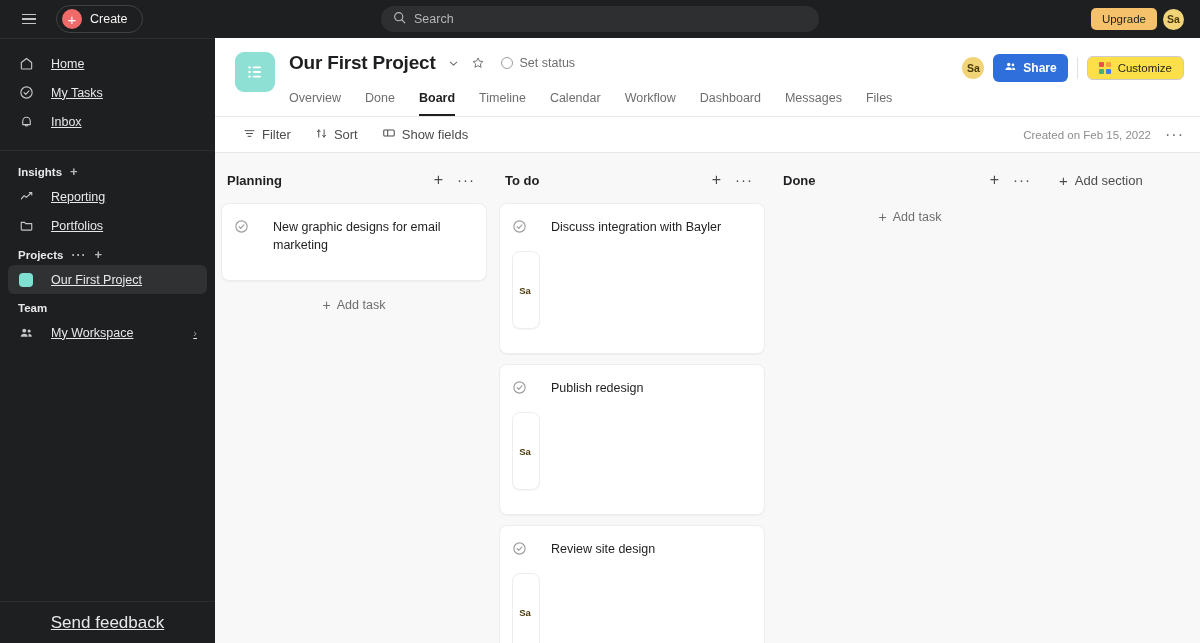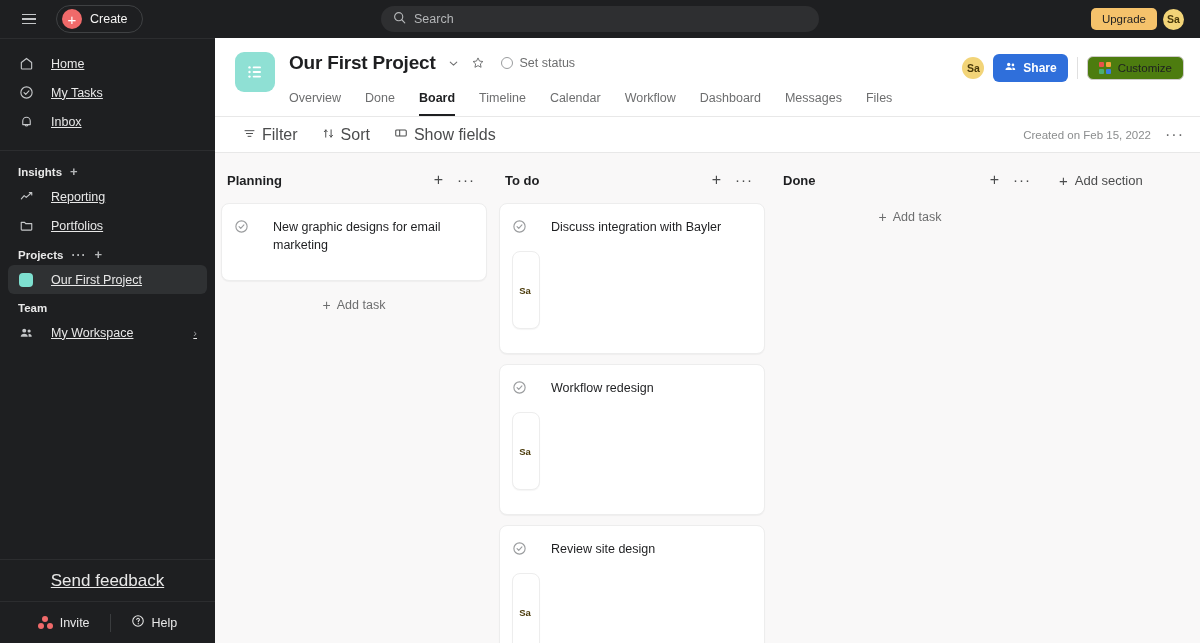--- a/index.html
+++ b/index.html
@@ -176,38 +176,38 @@
     display: flex; align-items: center; gap: 9px; margin-top: 4px;
   }
   .share-btn {
     display: flex; align-items: center; gap: 6px;
     background: #2f6fdb; color: #fff; border: none; border-radius: 6px;
     font-size: 12px; font-weight: 600; padding: 6px 11px; cursor: pointer;
     font-family: inherit;
   }
   .customize-btn {
     display: flex; align-items: center; gap: 7px;
-    background: #4d7c0f; color: #1e1f21; border: 1px solid #cfcbcb; border-radius: 6px;
+    background: #fde047; color: #1e1f21; border: 1px solid #cfcbcb; border-radius: 6px;
     font-size: 11.5px; padding: 5px 11px; cursor: pointer; font-family: inherit;
   }
   .cust-grid {
     display: grid; grid-template-columns: 5px 5px; grid-template-rows: 5px 5px;
     gap: 2px; flex: none;
   }
   .cust-grid i { display: block; border-radius: 1px; }
   .head-vsep { width: 1px; height: 22px; background: #e0e0e0; }
 
   .toolbar {
     display: flex; align-items: center;
     height: 36px; padding: 0 16px 0 20px;
     border-bottom: 1px solid #e8e8e8;
   }
   .tool-btn {
     display: flex; align-items: center; gap: 6px;
-    font-size: 16px; color: #4b4c4d; cursor: pointer;
+    font-size: 13px; color: #4b4c4d; cursor: pointer;
     padding: 4px 8px; border-radius: 5px; margin-right: 8px;
   }
   .created-txt { margin-left: auto; font-size: 11.5px; color: #8b8d8e; }
   .dots-btn {
     margin-left: 14px; color: #6d6e6f; cursor: pointer;
     font-size: 16px; line-height: 0.5; letter-spacing: 1px;
   }
 
   
   .board {
@@ -372,41 +372,20 @@
       <span>My Workspace</span>
       <span class="chev-right">›</span>
     </div>
 
     <div class="sidebar-spacer"></div>
 
     <div class="feedback-row">
       <span class="feedback-link">Send feedback</span>
     </div>
 
-    <div class="sidebar-footer">
-      <div class="footer-btn">
-        <span class="asana-dots">
-            <i></i>
-            <i></i>
-            <i></i>
-          </span>
-        <span>Invite</span>
-      </div>
-      <div class="vsep"></div>
-      <div class="footer-btn">
-        <span>
-          <svg width="14" height="14" viewBox="0 0 16 16" fill="none">
-              <circle cx="8" cy="8" r="6" stroke="#e8e8e8" stroke-width="1.2"></circle>
-              <path d="M6.6 6.3a1.5 1.5 0 1 1 1.8 1.6v1" stroke="#e8e8e8" stroke-width="1.2" stroke-linecap="round"></path>
-              <circle cx="8.3" cy="11" r="0.7" fill="#e8e8e8"></circle>
-            </svg>
-        </span>
-        <span>Help</span>
-      </div>
-    </div>
   </div>
 
   <div class="content">
 
     <div class="proj-header">
       <div class="proj-icon">
         <svg width="22" height="22" viewBox="0 0 24 24" fill="none">
           <circle cx="6" cy="7" r="1.3" fill="#fff"></circle>
             <rect x="9.5" y="6" width="9" height="2" rx="1" fill="#fff"></rect>
           <circle cx="6" cy="12" r="1.3" fill="#fff"></circle>
@@ -561,21 +540,21 @@
         </div>
 
         <div class="card">
           <div class="card-top">
             <span class="check-circle">
               <svg width="15" height="15" viewBox="0 0 16 16" fill="none">
                   <circle cx="8" cy="8" r="6" stroke="#9a9c9e" stroke-width="1.2"></circle>
                   <path d="M5.4 8.1l1.8 1.8 3.4-3.6" stroke="#9a9c9e" stroke-width="1.2" stroke-linecap="round" stroke-linejoin="round"></path>
                 </svg>
             </span>
-            <span class="card-title">Workflow redesign</span>
+            <span class="card-title">Publish redesign</span>
           </div>
           <div class="card-meta">
             <span class="avatar card">Sa</span>
           </div>
         </div>
 
         <div class="card">
           <div class="card-top">
             <span class="check-circle">
               <svg width="15" height="15" viewBox="0 0 16 16" fill="none">

